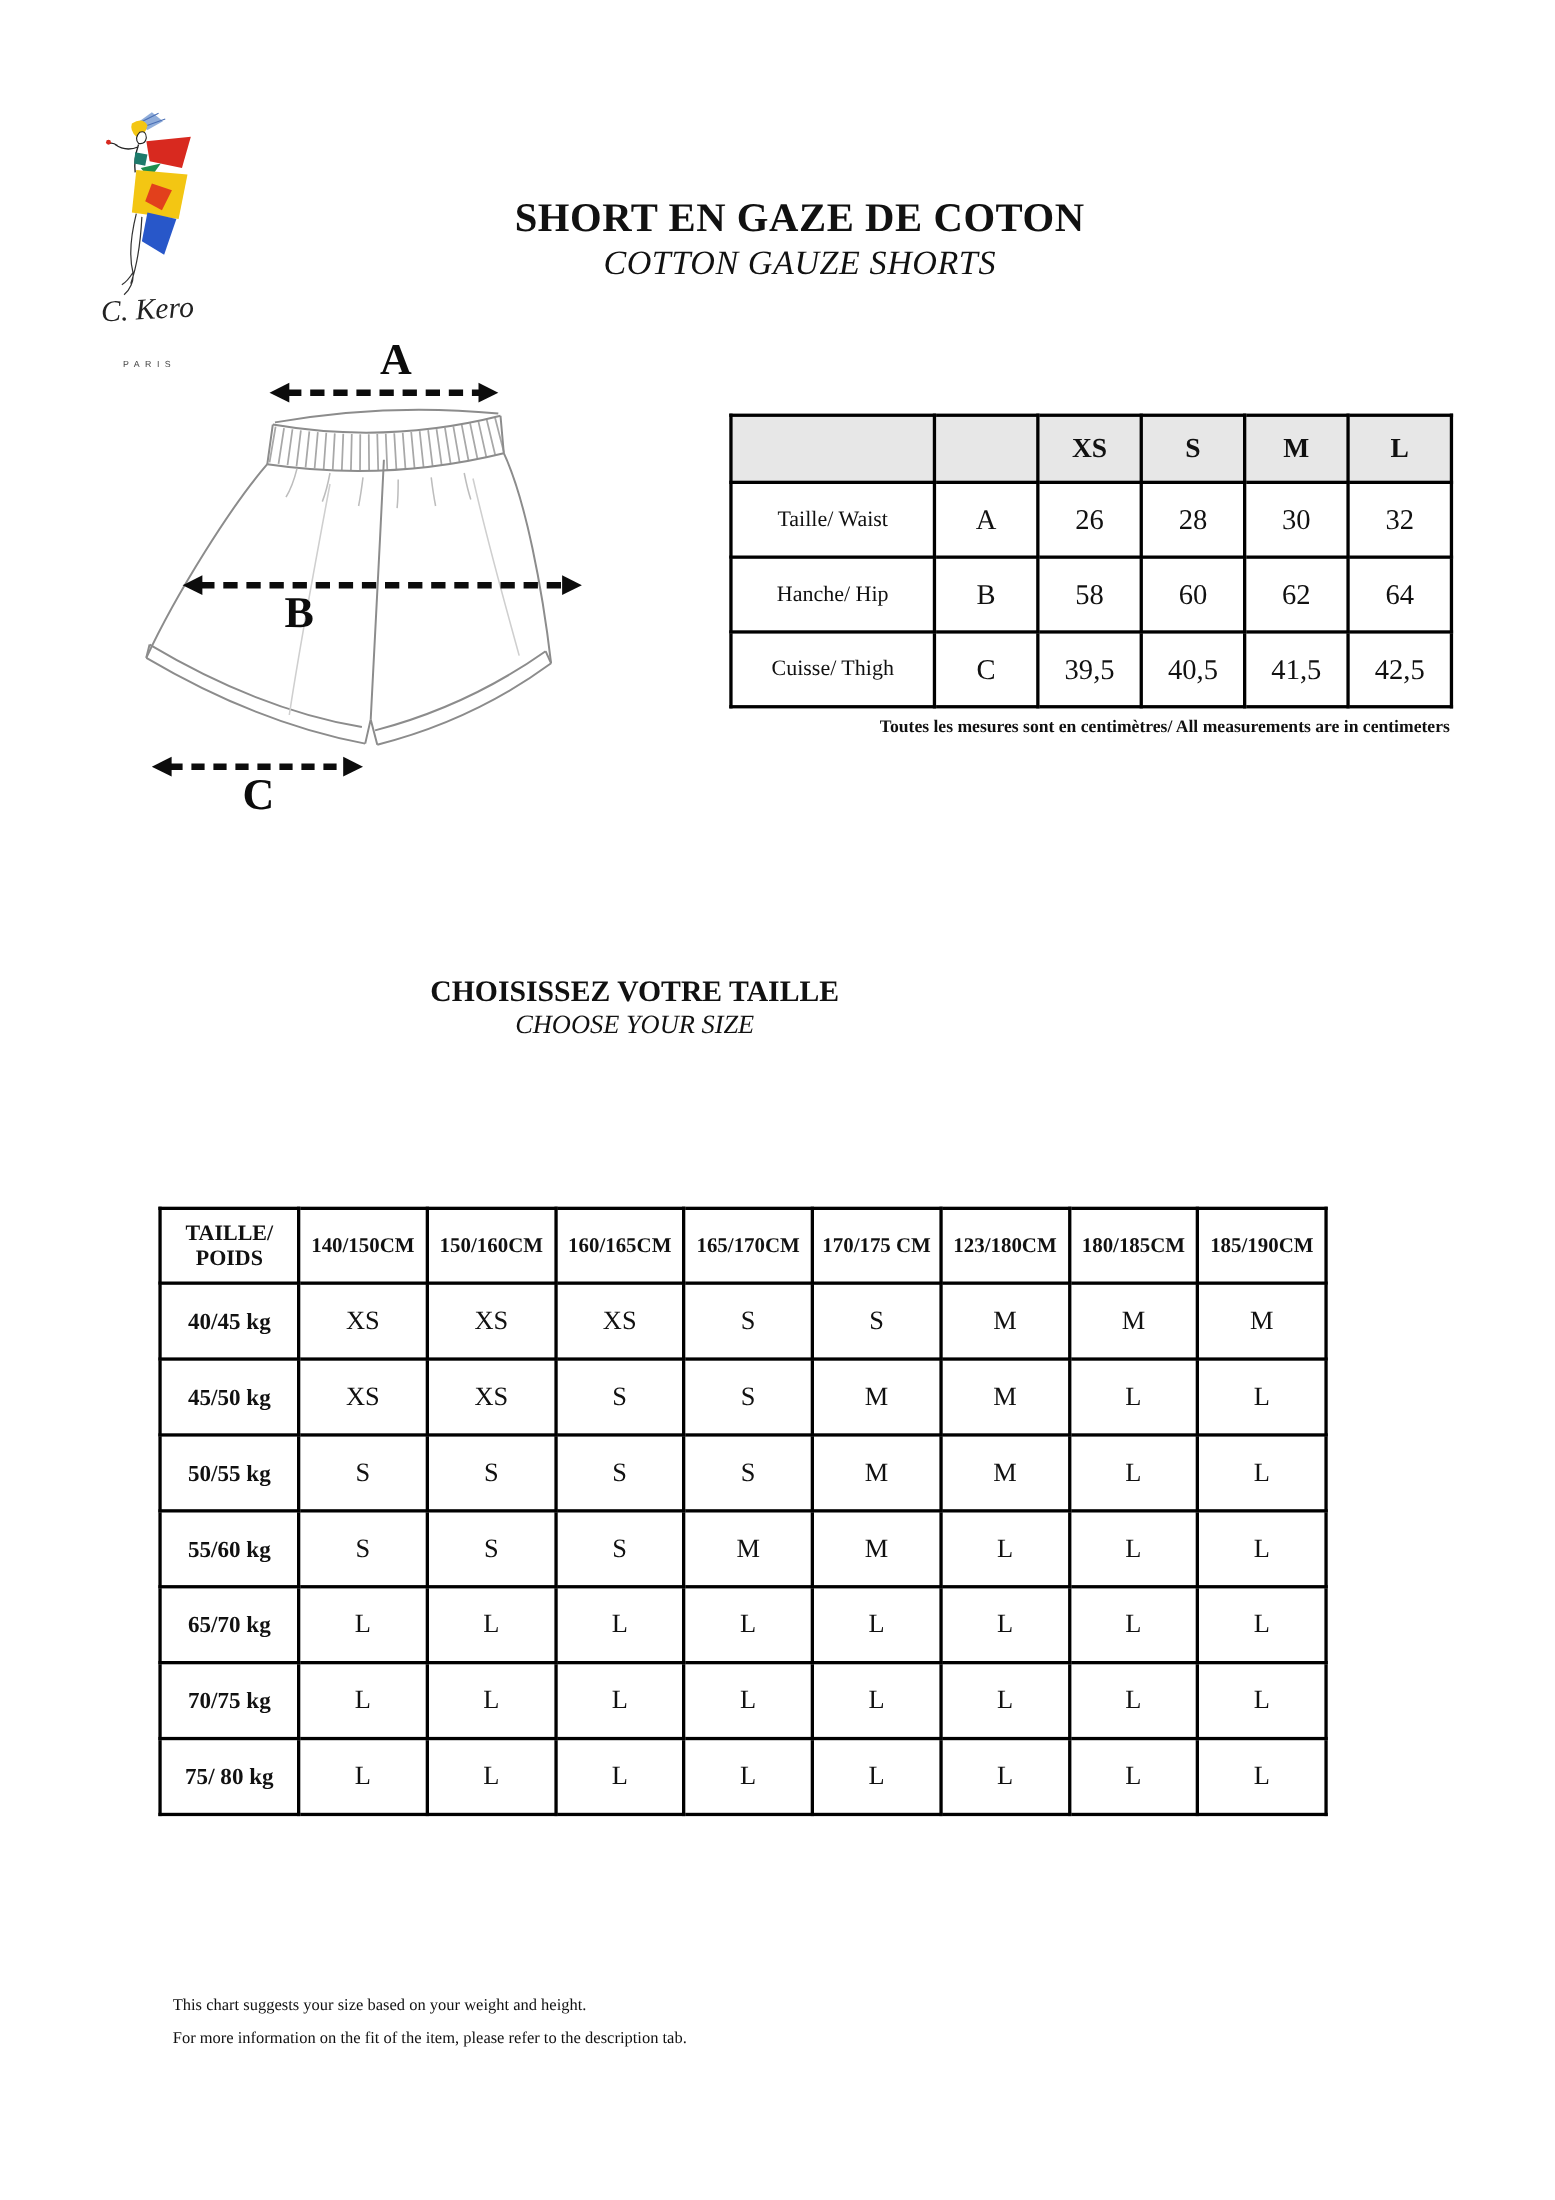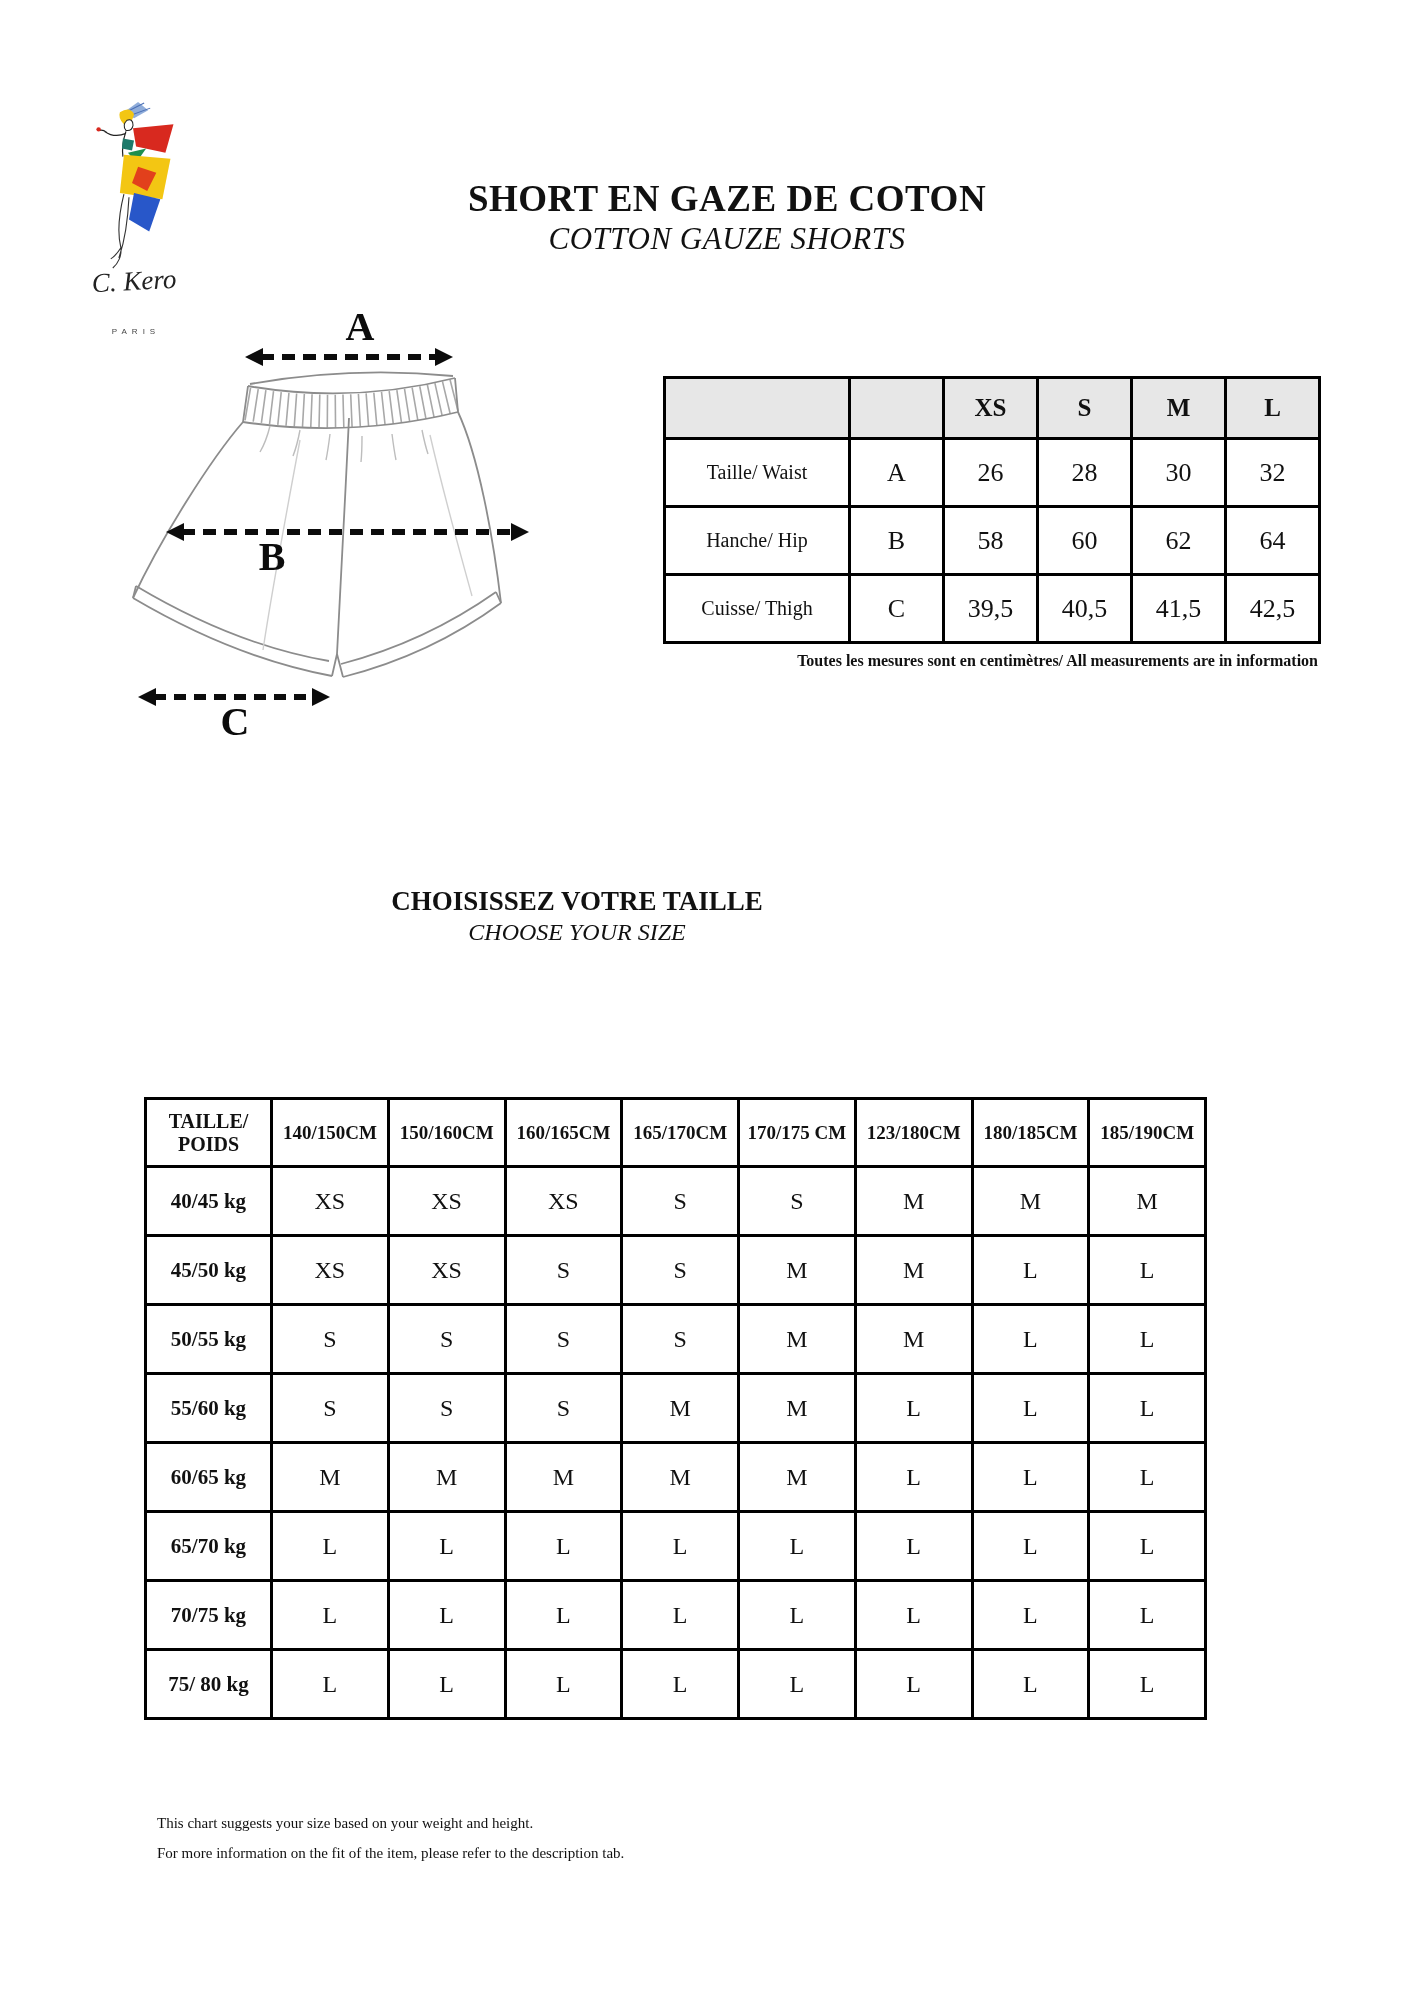--- a/index.html
+++ b/index.html
@@ -192,21 +192,21 @@
     <tr class="m-row">
       <td class="lbl">Cuisse/ Thigh</td>
       <td class="ltr">C</td>
       <td class="val">39,5</td>
       <td class="val">40,5</td>
       <td class="val">41,5</td>
       <td class="val">42,5</td>
     </tr>
   </tbody>
     </table>
-  <div class="m-note">Toutes les mesures sont en centimètres/ All measurements are in information</div>
+  <div class="m-note">Toutes les mesures sont en centimètres/ All measurements are in centimeters</div>
 
   <div class="choose-block">
     <div class="choose-fr">CHOISISSEZ VOTRE TAILLE</div>
     <div class="choose-en">CHOOSE YOUR SIZE</div>
   </div>
 
   <table class="fit-table">
     <colgroup>
         <col style="width:126px">
         <col>
@@ -271,31 +271,20 @@
       <td>S</td>
       <td>S</td>
       <td>S</td>
       <td>M</td>
       <td>M</td>
       <td>L</td>
       <td>L</td>
       <td>L</td>
     </tr>
     <tr class="fit-row">
-      <th class="wrow">60/65 kg</th>
-      <td>M</td>
-      <td>M</td>
-      <td>M</td>
-      <td>M</td>
-      <td>M</td>
-      <td>L</td>
-      <td>L</td>
-      <td>L</td>
-    </tr>
-    <tr class="fit-row">
       <th class="wrow">65/70 kg</th>
       <td>L</td>
       <td>L</td>
       <td>L</td>
       <td>L</td>
       <td>L</td>
       <td>L</td>
       <td>L</td>
       <td>L</td>
     </tr>

